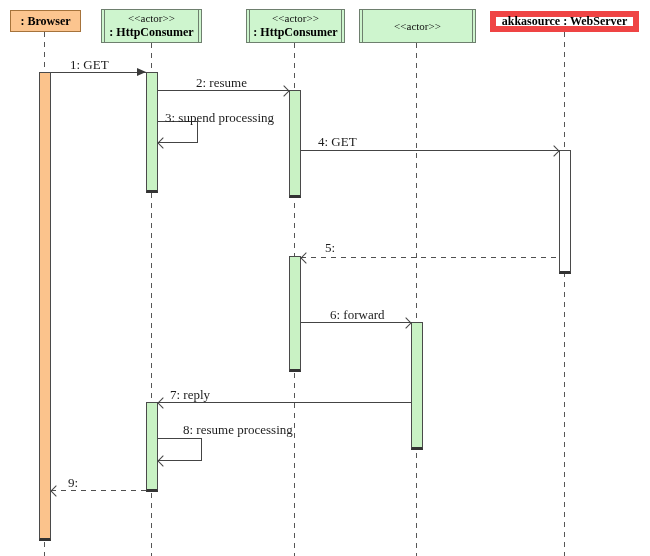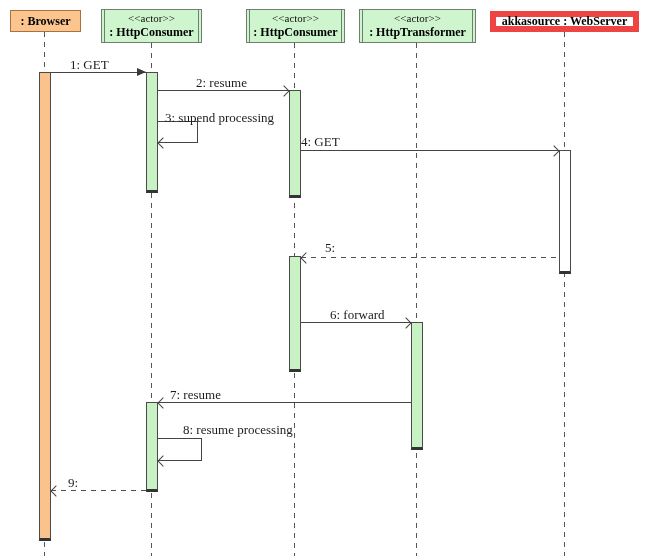--- a/index.html
+++ b/index.html
@@ -78,21 +78,20 @@
     <i class="dedge l"></i>
     <i class="dedge r"></i>
     <div class="stereo">&lt;&lt;actor&gt;&gt;</div>
     <div class="pname">: HttpConsumer</div>
   </div>
 
   <div class="pbox green" style="left:359px;top:9px;width:117px;height:34px;">
     <i class="dedge l"></i>
     <i class="dedge r"></i>
     <div class="stereo">&lt;&lt;actor&gt;&gt;</div>
-    <div class="pname">: HttpTransformer</div>
   </div>
 
   <div class="pbox white" style="left:490px;top:11px;width:149px;height:21px;">
     <div class="pname">akkasource : WebServer</div>
   </div>
 
   <div class="lifeline" style="left:44px;top:32px;height:524px;"></div>
   <div class="lifeline" style="left:151px;top:43px;height:513px;"></div>
   <div class="lifeline" style="left:294px;top:43px;height:513px;"></div>
   <div class="lifeline" style="left:416px;top:43px;height:513px;"></div>
@@ -113,33 +112,33 @@
   <div class="mline" style="left:158px;top:90px;width:131px;"></div>
   <div class="chev right" style="left:280px;top:87px;"></div>
   <div class="mlabel" style="left:196px;top:76px;">2: resume</div>
 
   <div class="loop" style="left:158px;top:121px;width:40px;height:22px;"></div>
   <div class="chev left" style="left:159px;top:139px;"></div>
   <div class="mlabel" style="left:165px;top:111px;">3: supend processing</div>
 
   <div class="mline" style="left:301px;top:150px;width:258px;"></div>
   <div class="chev right" style="left:550px;top:147px;"></div>
-  <div class="mlabel" style="left:301px;top:135px;">4: GET</div>
+  <div class="mlabel" style="left:318px;top:135px;">4: GET</div>
 
   <div class="mline dashed" style="left:301px;top:257px;width:258px;"></div>
   <div class="chev left" style="left:302px;top:254px;"></div>
   <div class="mlabel" style="left:325px;top:241px;">5:</div>
 
   <div class="mline" style="left:301px;top:322px;width:110px;"></div>
   <div class="chev right" style="left:402px;top:319px;"></div>
   <div class="mlabel" style="left:330px;top:308px;">6: forward</div>
 
   <div class="mline" style="left:158px;top:402px;width:253px;"></div>
   <div class="chev left" style="left:159px;top:399px;"></div>
-  <div class="mlabel" style="left:170px;top:388px;">7: resume</div>
+  <div class="mlabel" style="left:170px;top:388px;">7: reply</div>
 
   <div class="loop" style="left:158px;top:438px;width:44px;height:23px;"></div>
   <div class="chev left" style="left:159px;top:457px;"></div>
   <div class="mlabel" style="left:183px;top:423px;">8: resume processing</div>
 
   <div class="mline dashed" style="left:51px;top:490px;width:95px;"></div>
   <div class="chev left" style="left:52px;top:487px;"></div>
   <div class="mlabel" style="left:68px;top:476px;">9:</div>
 
 </div>

